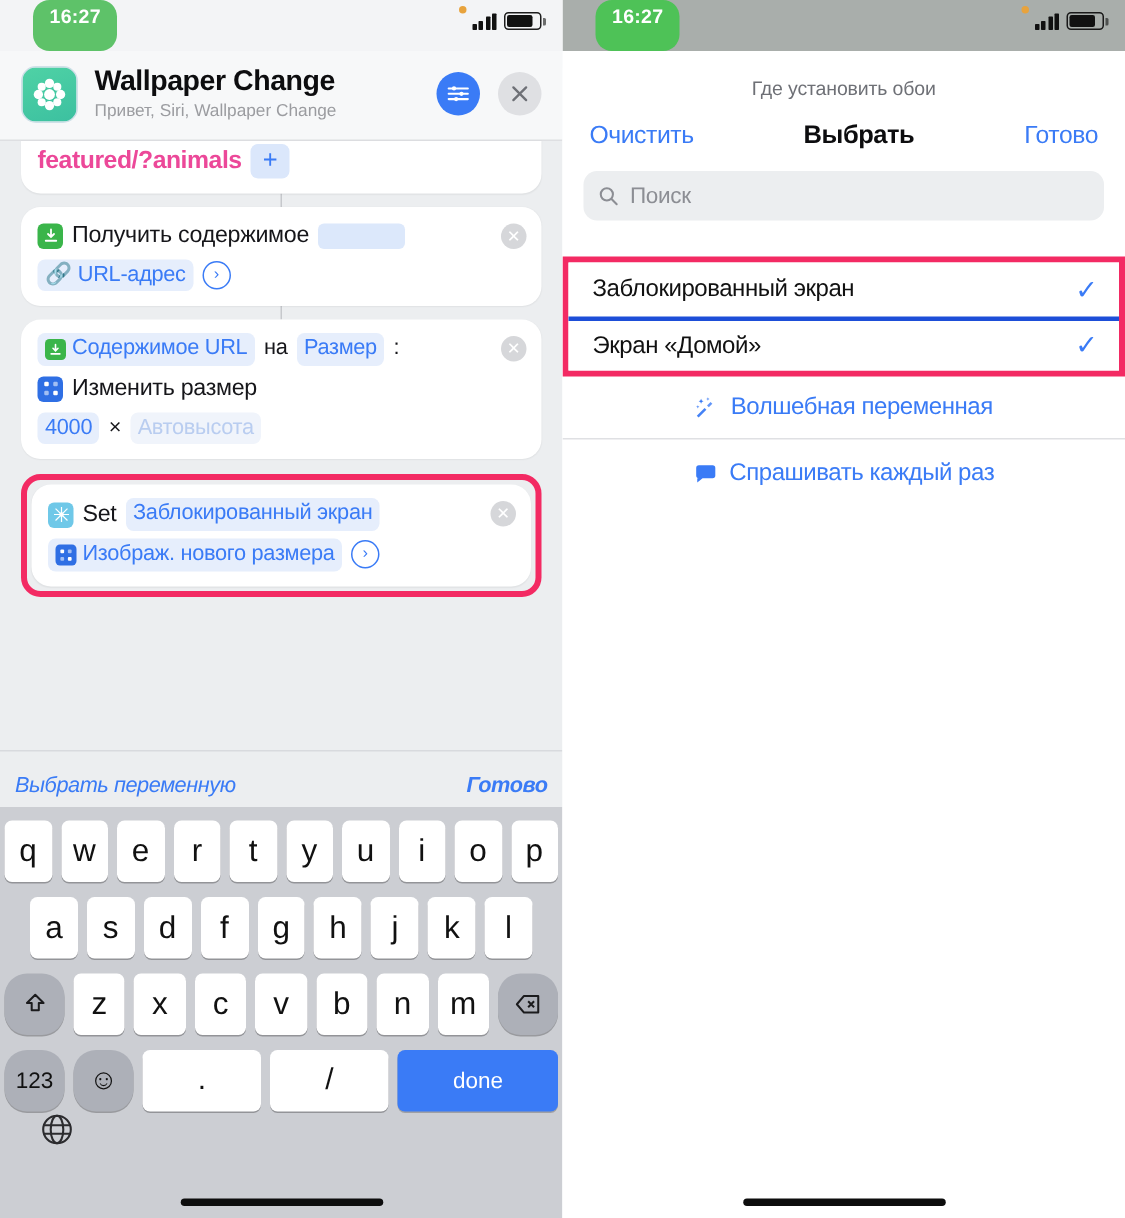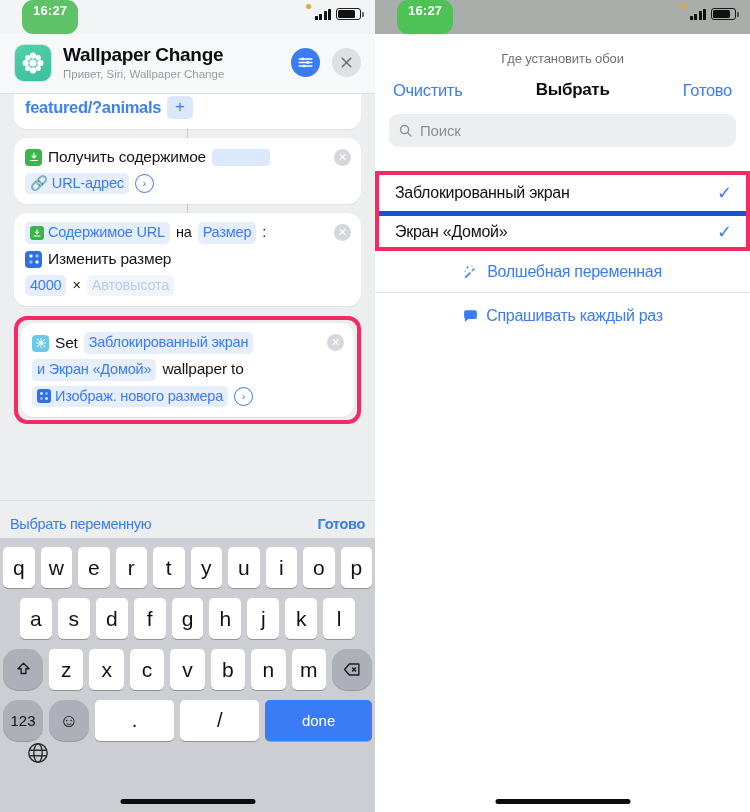--- a/index.html
+++ b/index.html
@@ -79,21 +79,21 @@
     padding: 9px 11px 10px 11px;
     position: relative;
     box-shadow: 0 0.5px 1px rgba(0,0,0,.05);
   }
   .card.partial { border-radius: 0 0 13px 13px; padding-top: 2px; }
   .connector { width: 1.5px; height: 9px; background: #c6c8cc; margin: 0 auto; }
 
   .crow { display: flex; align-items: center; flex-wrap: wrap; gap: 5px 6px; line-height: 1.35;}
   .crow + .crow { margin-top: 5px; }
   .ctitle { font-size: 15.5px; font-weight: 400; color: #16161a; letter-spacing: -.2px;}
-  .mono-url { font-size: 16.5px; font-weight: 600; color: #3b82f6; letter-spacing: -.3px;}
+  .mono-url { font-size: 16.5px; font-weight: 600; color: #ec4899; letter-spacing: -.3px;}
 
   .chip {
     font-size: 14.5px; color: #3a7bf6;
     background: #e6eefc; border-radius: 5px;
     padding: 1px 5px; display: inline-flex; align-items: center; gap: 4px;
     letter-spacing: -.2px; white-space: nowrap;
   }
   .chip.plain { color: #16161a; background: transparent; padding: 1px 0;}
   .chip.ghost { color: #b9cdf0; background: #f0f4fb; }
   .chip.blank { background: #dce8fb; width: 58px; height: 17px; padding: 0; border-radius: 4px;}
@@ -123,21 +123,21 @@
   .hl-wrap {
     border: 4px solid #f32a63; border-radius: 13px;
     padding: 3px;
   }
 
   
   .kb-toolbar {
     position: absolute; left: 0; right: 0; top: 500px;
     height: 46px; background: #eceef0;
     display: flex; align-items: center; justify-content: space-between;
-    padding: 16px 10px; border-top: 1px solid #d8dade;
+    padding: 16px 10px; border-top: 1px solid #d8dade; font-style: italic;
   }
   .kb-tb-item { font-size: 14.5px; color: #3a7bf6; letter-spacing: -.3px; white-space: nowrap;}
   .kb-tb-clip {
     display: flex; align-items: center; gap: 6px;
     background: #e2e5e9; border-radius: 5px; padding: 3px 6px;
     max-width: 122px; overflow: hidden;
   }
   .kb-tb-clip .lbl { font-weight: bold; color:#3a7bf6; font-size: 14.5px; white-space: nowrap;}
 
   
@@ -196,21 +196,21 @@
     display: flex; align-items: center; gap: 7px; padding: 0 9px;
   }
   .search svg { width: 15px; height: 15px; color: #8c8e94; }
   .search .ph { font-size: 15px; color: #8c8e94; letter-spacing: -.2px;}
 
   .hl-list { border: 4px solid #f32a63; margin: 24px 0 0 0; }
   .lrow {
     display: flex; align-items: center; justify-content: space-between;
     height: 36px; padding: 0 14px 0 16px; background:#fff;
   }
-  .lrow + .lrow { border-top: 5px solid #1d4ed8; }
+  .lrow + .lrow { border-top: 3px solid #1d4ed8; }
   .lrow .lbl { font-size: 16px; color: #111; letter-spacing: -.3px;}
   .check { color: #3a7bf6; font-size: 18px; font-weight: 600; }
 
   .opt {
     display: flex; align-items: center; justify-content: center; gap: 7px;
     height: 34px; font-size: 16px; color: #3a7bf6; letter-spacing: -.3px;
   }
   .opt .ic { width: 17px; height: 17px; display:inline-flex; align-items:center; justify-content:center;}
   .opt .ic svg { width: 17px; height: 17px; }
   .sep { height: 1px; background: #dfe0e3; margin: 3px 0 0 0;}
@@ -347,24 +347,20 @@
                 <path d="M11.2 2h1.6v20h-1.6z"></path>
                   <path d="M2 11.2h20v1.6H2z"></path>
                 <path d="M4.6 3.5l15.9 15.9-1.1 1.1L3.5 4.6z"></path>
                 <path d="M19.4 3.5l1.1 1.1L4.6 20.5l-1.1-1.1z"></path>
               </svg>
             </span>
             <span class="ctitle">Set</span>
             <span class="chip">Заблокированный экран</span>
           </div>
           <div class="crow">
-            <span class="chip">и Экран «Домой»</span>
-            <span class="ctitle">wallpaper to</span>
-          </div>
-          <div class="crow">
             <span class="chip">
               <span class="sq blue" style="width:14px;height:14px;border-radius:3px">
                 <svg viewBox="0 0 24 24" fill="#fff" style="width:10px;height:10px">
                   <rect x="3" y="3" width="6" height="6" rx="1.6"></rect>
                     <rect x="15" y="15" width="6" height="6" rx="1.6"></rect>
                   <rect x="15" y="3" width="6" height="6" rx="1.6" opacity=".55"></rect>
                     <rect x="3" y="15" width="6" height="6" rx="1.6" opacity=".55"></rect>
                 </svg>
               </span>
               <span>Изображ. нового размера</span>

